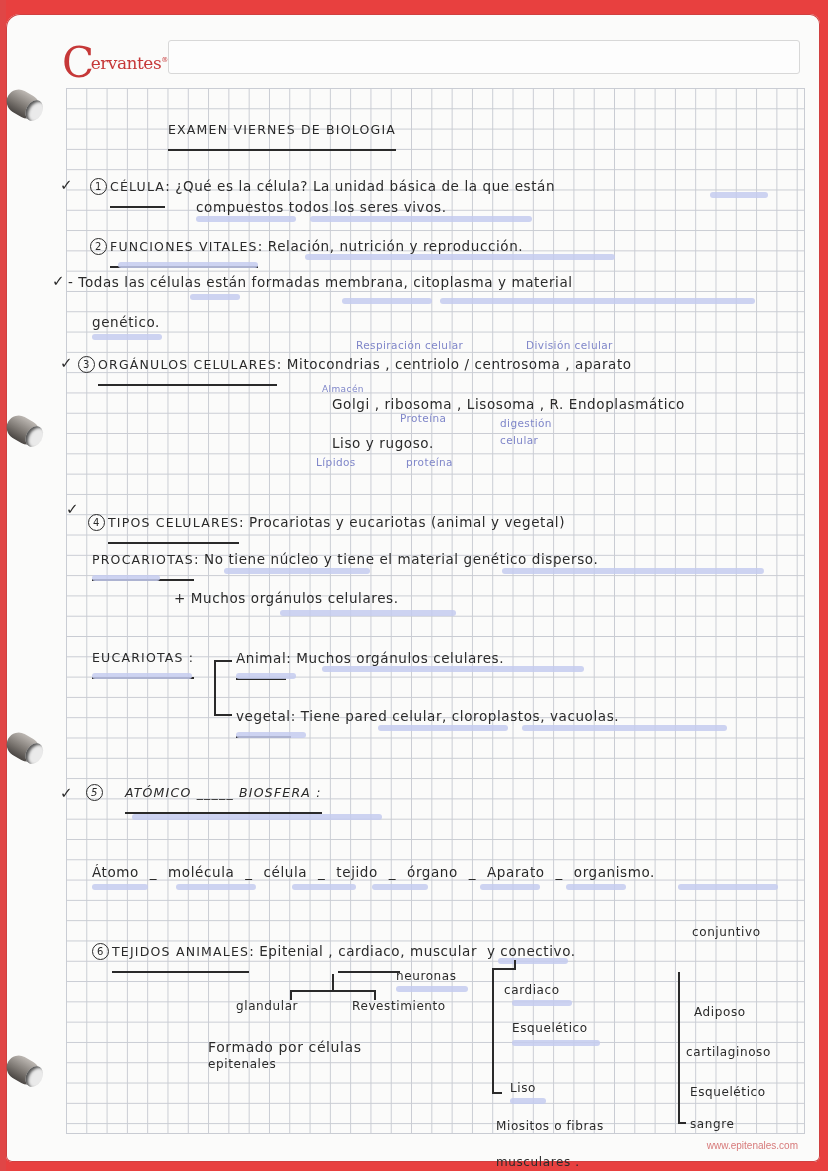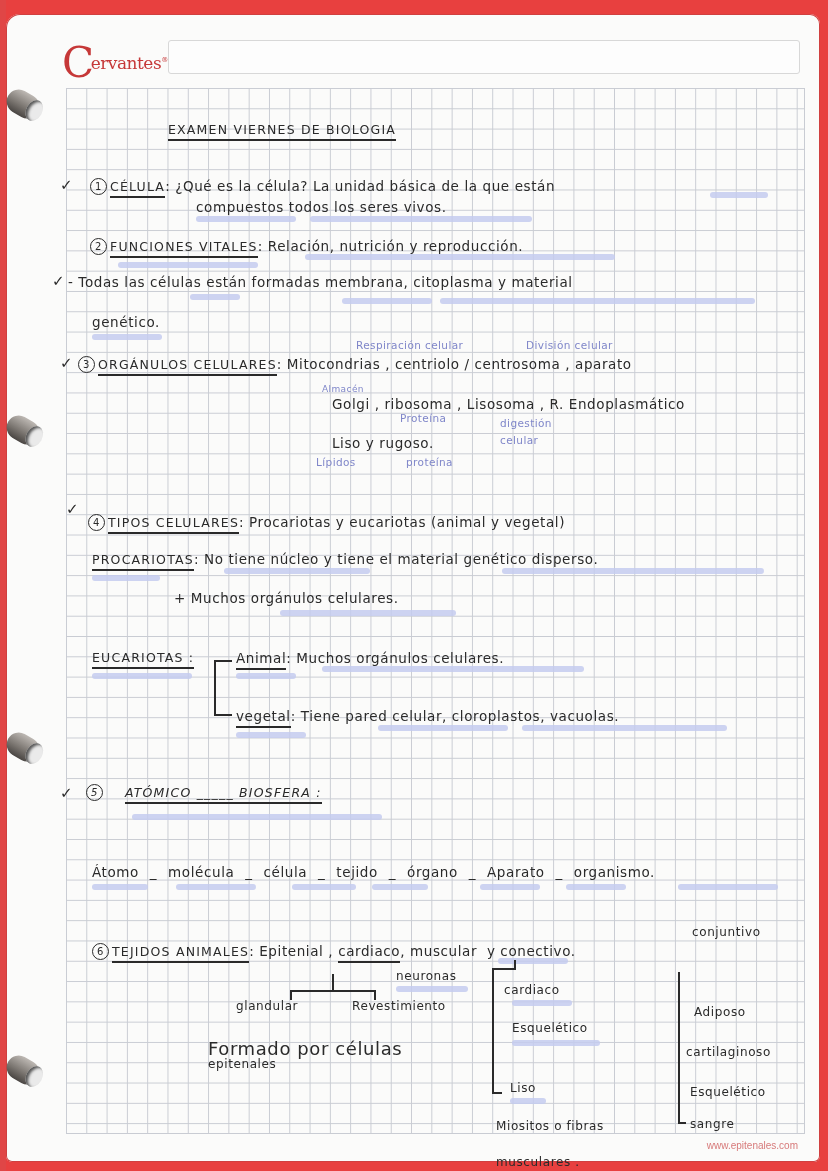--- a/index.html
+++ b/index.html
@@ -14,21 +14,21 @@
     background-image:
       linear-gradient(to right,#c9ccd3 1px,transparent 1px),
       linear-gradient(to bottom,#c9ccd3 1px,transparent 1px);
     background-size:20.3px 20.3px;border-right:1px solid #c9ccd3;border-bottom:1px solid #c9ccd3;}
   .ring{position:absolute;left:6px;width:34px;height:24px;border-radius:12px;
     background:linear-gradient(180deg,#bdb8b3,#7a7570 60%,#4a4643);transform:rotate(30deg);}
   .ring::after{content:"";position:absolute;right:-4px;top:1px;width:16px;height:22px;border-radius:50%;background:#eaeaea;box-shadow:inset 3px 0 3px #555;}
   .hw{position:absolute;font-family:"DejaVu Sans",sans-serif;color:#2a2a2a;font-size:13.5px;letter-spacing:0.6px;white-space:nowrap;line-height:1;}
   .caps{text-transform:uppercase;font-size:12.5px;letter-spacing:1.2px;}
   .blue{color:#7f86c9;font-size:10.5px;letter-spacing:0.4px;}
-  .ul{border-bottom:2px solid #2a2a2a;padding-bottom:2px;}
+  .ul{border-bottom:2px solid #2a2a2a;padding-bottom:12px;}
   .hl{position:absolute;height:6px;background:#c4cbef;border-radius:3px;opacity:0.85;}
   .check{position:absolute;font-size:15px;color:#2a2a2a;}
   .num{display:inline-block;width:15px;height:15px;border:1.3px solid #2a2a2a;border-radius:50%;font-size:10px;text-align:center;line-height:15px;margin-right:3px;vertical-align:middle;}
   .line{position:absolute;background:#2a2a2a;}
   .footer{position:absolute;right:30px;top:1140px;font-size:10px;color:#d77a7a;font-family:"Liberation Sans",sans-serif;}
 </style>
 </head>
 <body>
 
 <div class="red-edge"></div>
@@ -139,21 +139,21 @@
   <span class="ul">cardiaco</span><span>, muscular</span>&nbsp;&nbsp;<span>y conectivo.</span>
 </div>
 <div class="hl" style="left:498px;top:958px;width:70px;"></div>
 
 <div class="line" style="left:332px;top:974px;width:2px;height:18px;"></div>
 <div class="line" style="left:290px;top:990px;width:86px;height:2px;"></div>
 <div class="line" style="left:290px;top:990px;width:2px;height:10px;"></div>
 <div class="line" style="left:374px;top:990px;width:2px;height:10px;"></div>
 <div class="hw" style="left:236px;top:1000px;font-size:12px;">glandular</div>
 <div class="hw" style="left:352px;top:1000px;font-size:12px;">Revestimiento</div>
-<div class="hw" style="left:208px;top:1040px;font-size:18px;">Formado por células</div>
+<div class="hw" style="left:208px;top:1040px;font-size:14px;">Formado por células</div>
 <div class="hw" style="left:208px;top:1058px;font-size:12px;">epitenales</div>
 
 <div class="hw" style="left:396px;top:970px;font-size:12px;">neuronas</div>
 <div class="hl" style="left:396px;top:986px;width:72px;"></div>
 
 <div class="line" style="left:514px;top:960px;width:2px;height:10px;"></div>
 <div class="line" style="left:492px;top:968px;width:24px;height:2px;"></div>
 <div class="line" style="left:492px;top:968px;width:2px;height:126px;"></div>
 <div class="line" style="left:492px;top:1092px;width:10px;height:2px;"></div>
 <div class="hw" style="left:504px;top:984px;font-size:12px;">cardiaco</div>

